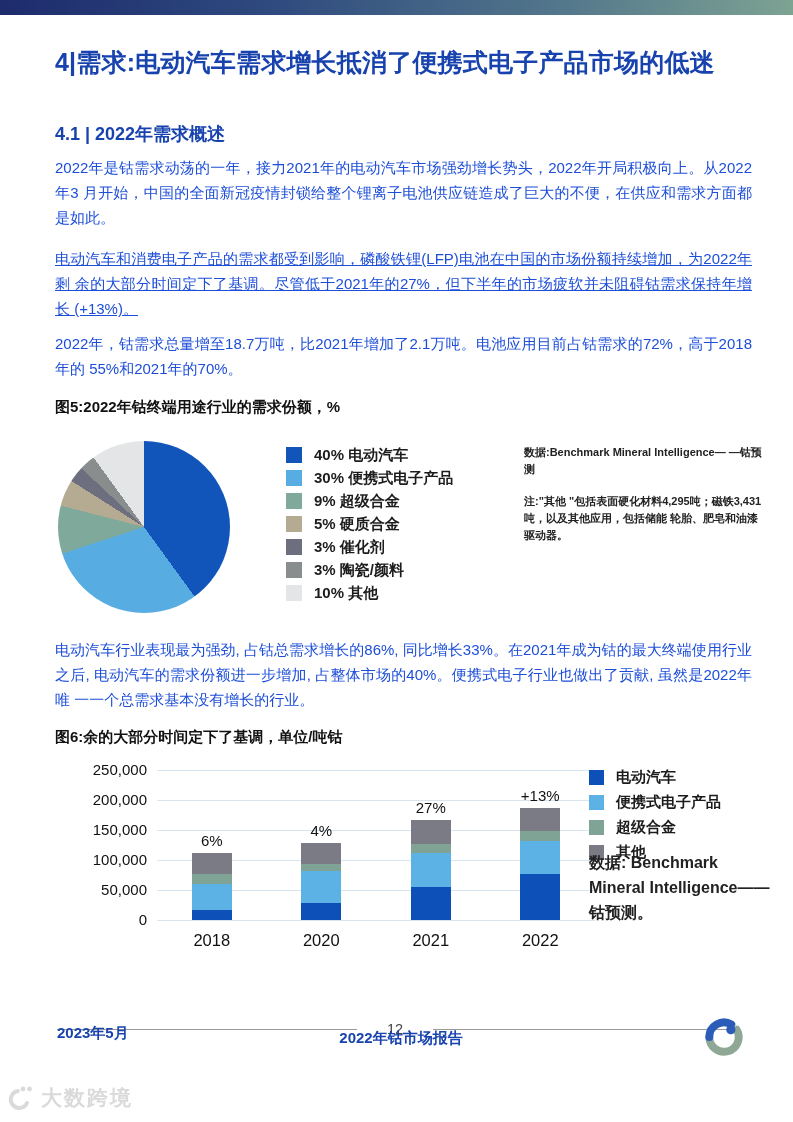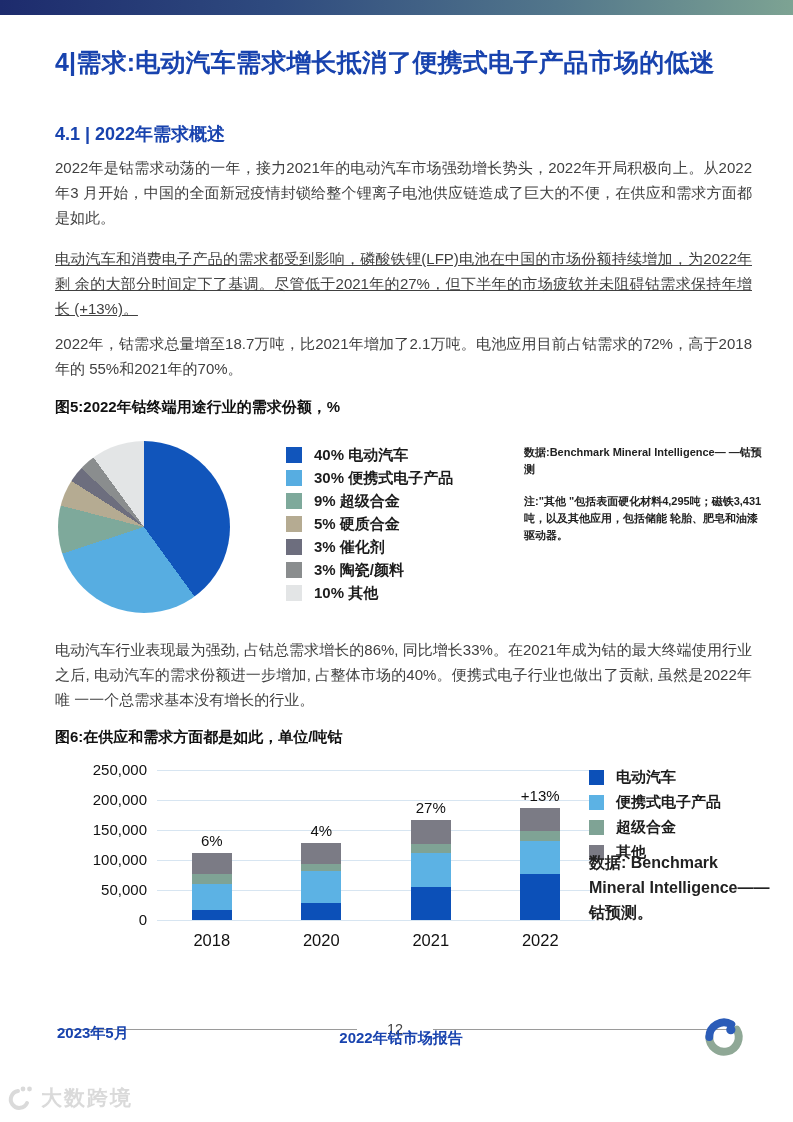--- a/index.html
+++ b/index.html
@@ -2,21 +2,21 @@
 <html><head>
 <meta charset="utf-8">
 <style>
   html,body{margin:0;padding:0;background:#e8e8e8;}
   .page{position:relative;width:793px;height:1122px;background:#ffffff;margin:0 auto;overflow:hidden;
         font-family:"Liberation Sans","DejaVu Sans",sans-serif;color:#151515;}
   .top-strip{position:absolute;top:0;left:0;right:0;height:15px;
         background:linear-gradient(90deg,#1d2b6d 0%,#2f4b7f 35%,#52768b 70%,#7da393 100%);}
   .title{position:absolute;left:55px;top:46px;font-size:25px;font-weight:700;color:#1843ae;white-space:nowrap;letter-spacing:0.2px;}
   .section-heading{position:absolute;left:55px;top:122px;font-size:18px;font-weight:700;color:#1843ae;}
-  .para{position:absolute;left:55px;width:697px;font-size:15px;line-height:25px;color:#404040;text-align:justify;margin:0;}
+  .para{position:absolute;left:55px;width:697px;font-size:15px;line-height:25px;color:#1d4ed8;text-align:justify;margin:0;}
   .p1{top:155px;} .p2{top:246px;text-decoration:underline;} .p3{top:331px;} .p4{top:637px;}
   .fig-caption{position:absolute;left:55px;font-size:15px;font-weight:700;color:#111;}
   .fig5-caption{top:398px;} .fig6-caption{top:728px;}
   .pie{position:absolute;left:58px;top:441px;width:172px;height:172px;border-radius:50%;}
   .pie-legend{position:absolute;left:286px;top:447px;display:flex;flex-direction:column;gap:7px;}
   .legend-row{display:flex;align-items:center;gap:12px;height:16px;}
   .swatch{width:16px;height:16px;flex:0 0 16px;}
   .legend-label{font-size:15px;font-weight:600;color:#1c1c1c;white-space:nowrap;}
   .fig5-notes{position:absolute;left:524px;top:444px;width:240px;font-size:11px;line-height:1.55;color:#222;font-weight:600;}
   .fig5-note{margin-top:15px;font-weight:600;}
@@ -90,21 +90,21 @@
       </div>
     </div>
 
   <div class="fig5-notes">
     <div>数据:Benchmark Mineral Intelligence— —钴预测</div>
     <div class="fig5-note">注:"其他 "包括表面硬化材料4,295吨；磁铁3,431吨，以及其他应用，包括储能 轮胎、肥皂和油漆驱动器。</div>
   </div>
 
   <p class="para p4">电动汽车行业表现最为强劲, 占钴总需求增长的86%, 同比增长33%。在2021年成为钴的最大终端使用行业 之后, 电动汽车的需求份额进一步增加, 占整体市场的40%。便携式电子行业也做出了贡献, 虽然是2022年唯 一一个总需求基本没有增长的行业。</p>
 
-  <div class="fig-caption fig6-caption">图6:在供应和需求方面都是如此，单位/吨钴</div>
+  <div class="fig-caption fig6-caption">图6:余的大部分时间定下了基调，单位/吨钴</div>
 
   <div class="fig6-chart">
     <div class="y-axis">
         <div class="ytick" style="top: 0px;">250,000</div>
         <div class="ytick" style="top: 30px;">200,000</div>
         <div class="ytick" style="top: 60px;">150,000</div>
         <div class="ytick" style="top: 90px;">100,000</div>
         <div class="ytick" style="top: 120px;">50,000</div>
         <div class="ytick" style="top: 150px;">0</div>
       </div>

